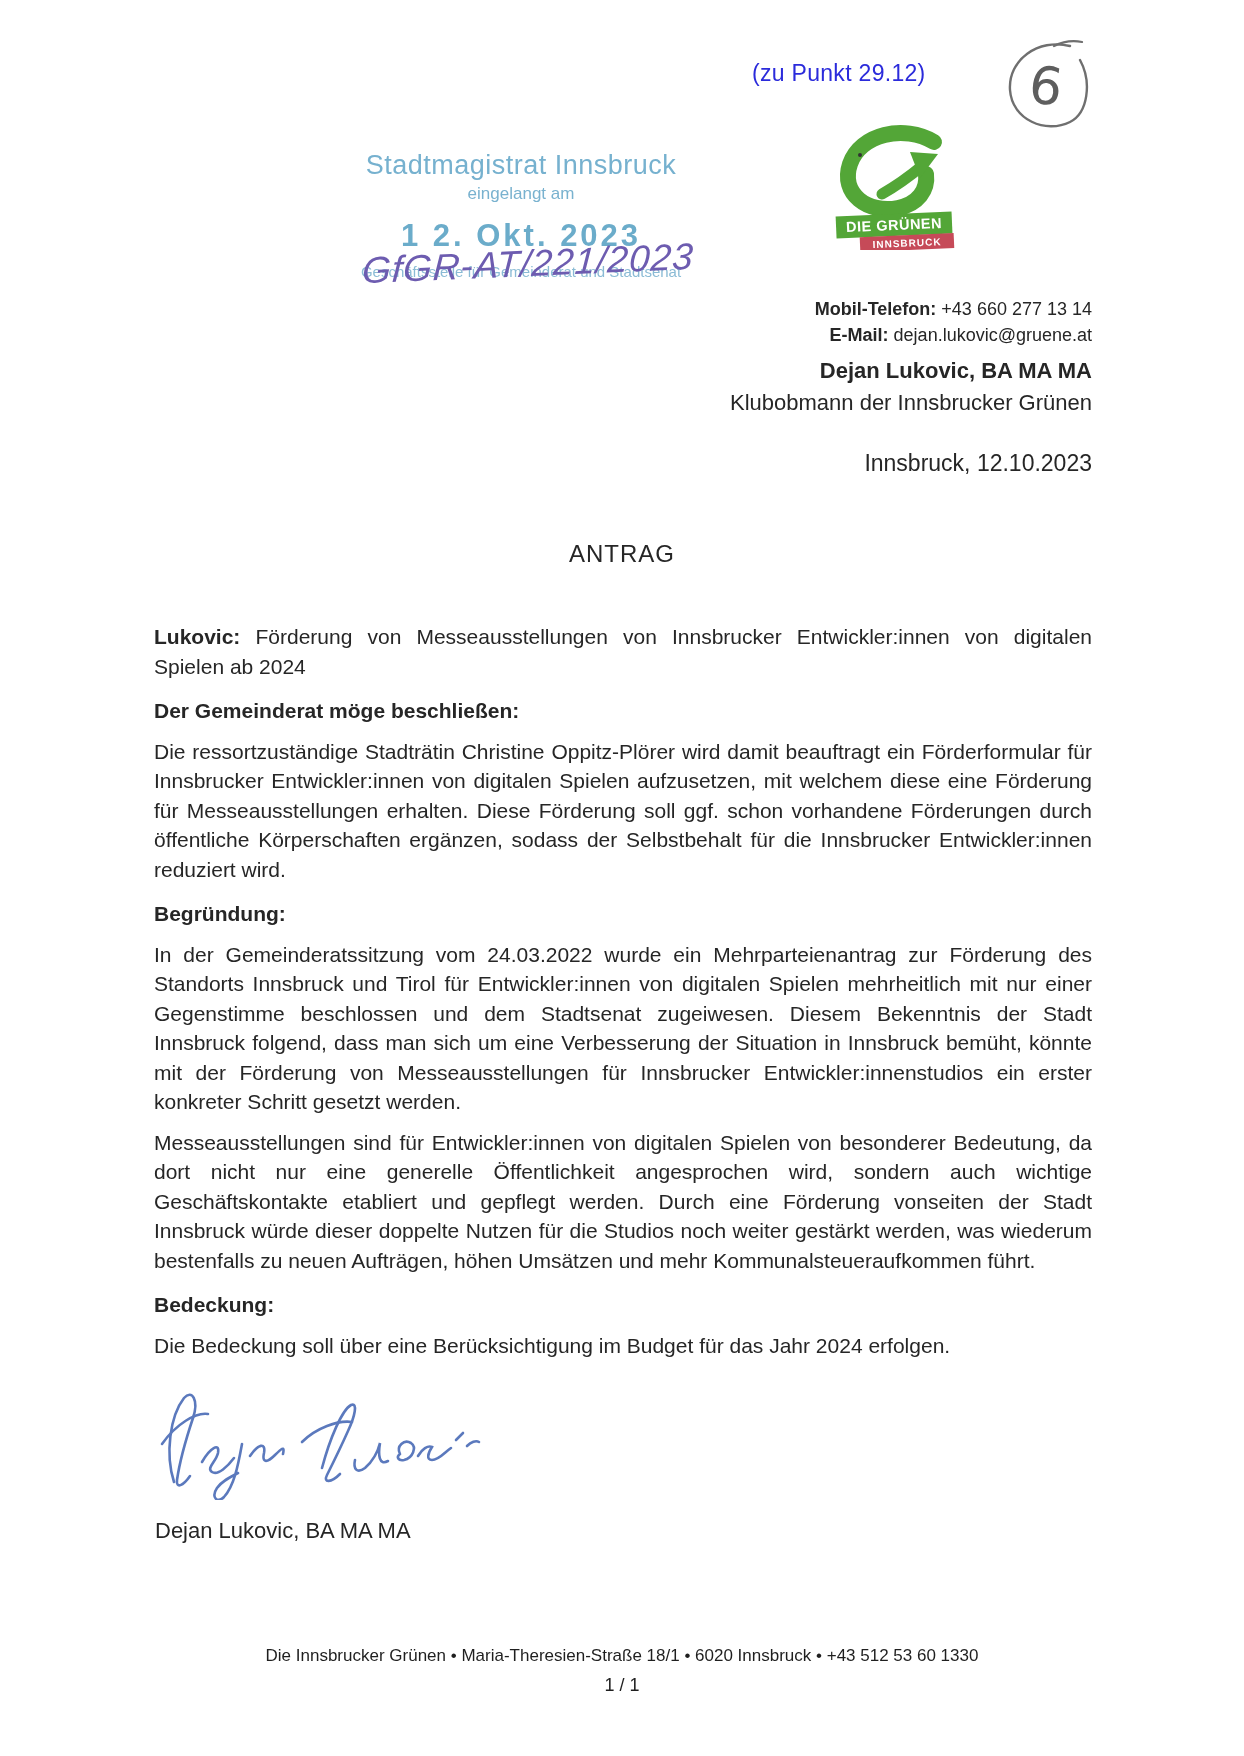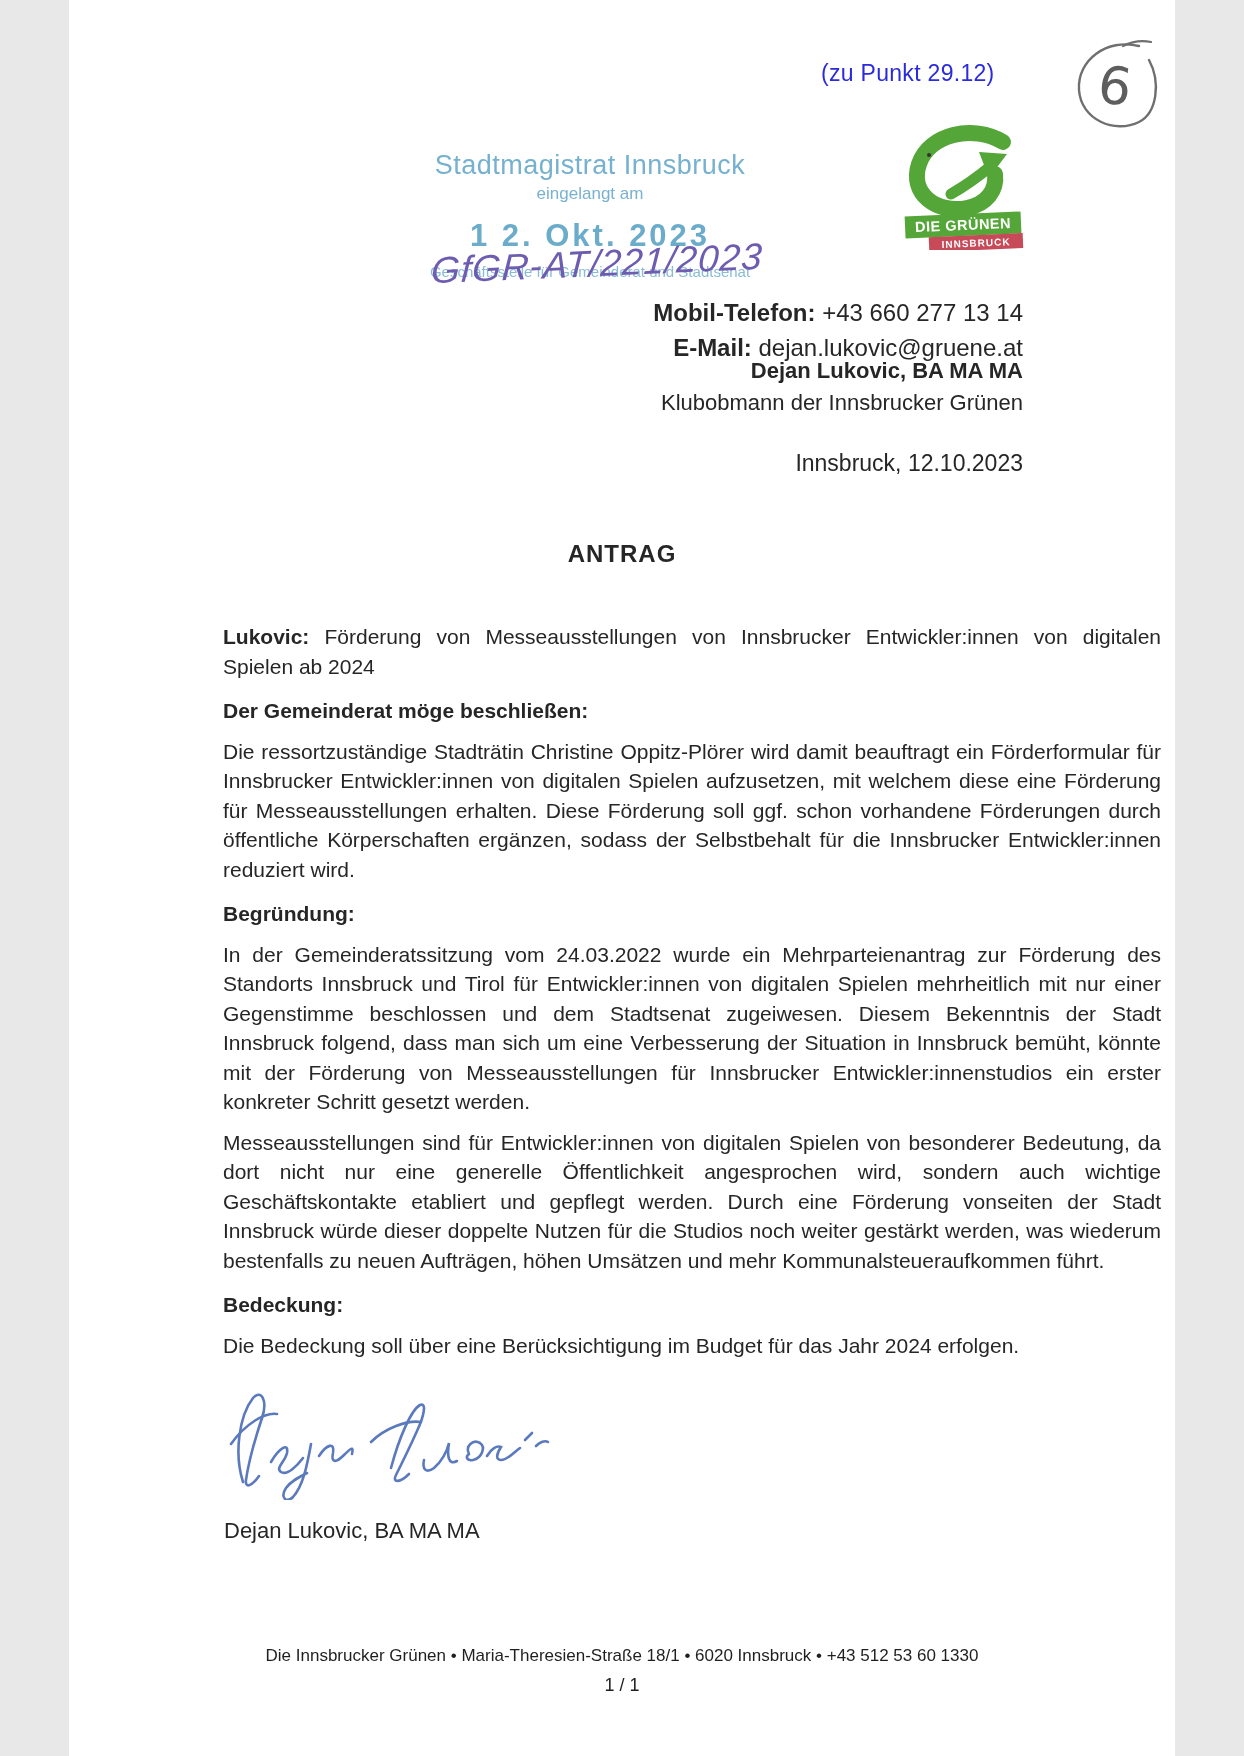--- a/index.html
+++ b/index.html
@@ -1,18 +1,18 @@
 <!DOCTYPE html>
 <html><head>
 <meta charset="utf-8">
 <style>
   html,body{margin:0;padding:0;background:#e8e8e8;}
   .page{
     position:relative;
-    width:1106px;height:1756px;
+    width:1244px;height:1756px;
     margin:0 auto;
     background:#ffffff;
     font-family:"Liberation Sans", sans-serif;
     color:#262626;
     overflow:hidden;
   }
   
   .zu-punkt{
     position:absolute;left:752px;top:60px;
     font-size:23px;color:#2b2bdb;letter-spacing:.3px;
@@ -35,36 +35,36 @@
     font-size:37px;font-style:italic;font-weight:500;
     color:#6d5cb0;transform:rotate(-2.5deg) skewX(-6deg);
     letter-spacing:1px;white-space:nowrap;
   }
   
   .logo{position:absolute;left:834px;top:122px;width:126px;height:128px;}
   .artifact-dot{position:absolute;left:858px;top:153px;width:4px;height:4px;background:#333;border-radius:50%;}
   
   .contact{
     position:absolute;right:152px;top:296px;
-    text-align:right;font-size:24px;line-height:1.45;
+    text-align:right;font-size:18px;line-height:1.45;
   }
   .person{
     position:absolute;right:152px;top:358px;
     text-align:right;
   }
   .person-name{font-size:22px;font-weight:bold;}
   .person-role{font-size:22px;margin-top:6px;}
   .dateline{
     position:absolute;right:152px;top:450px;
     font-size:23px;
   }
   
   .doc-title{
     position:absolute;left:0;top:540px;width:100%;
-    text-align:center;font-size:24px;font-weight:bold;letter-spacing:1px;
+    text-align:center;font-size:24px;font-weight:normal;letter-spacing:1px;
   }
   
   .main{
     position:absolute;left:154px;top:622px;width:938px;
     font-size:21px;line-height:29.5px;
   }
   .main p{margin:11px 0 0 0;text-align:justify;}
   .main p.first{margin-top:0;}
   .main h3{
     margin:15px 0 0 0;font-size:21px;line-height:29.5px;font-weight:bold;

